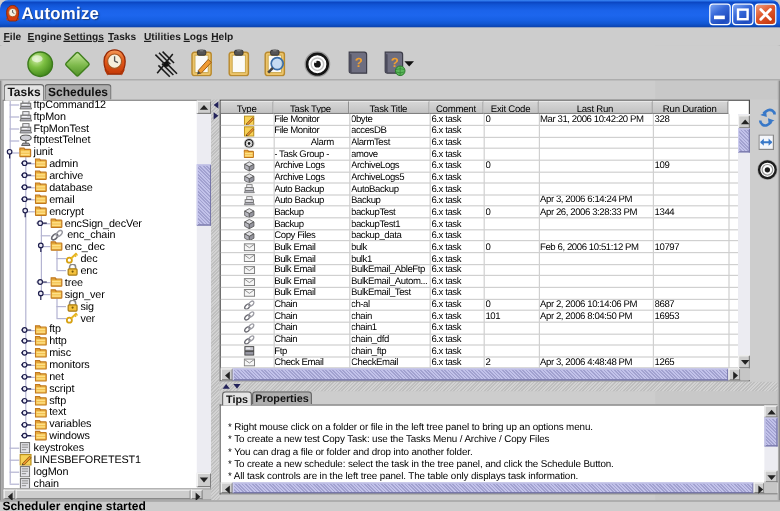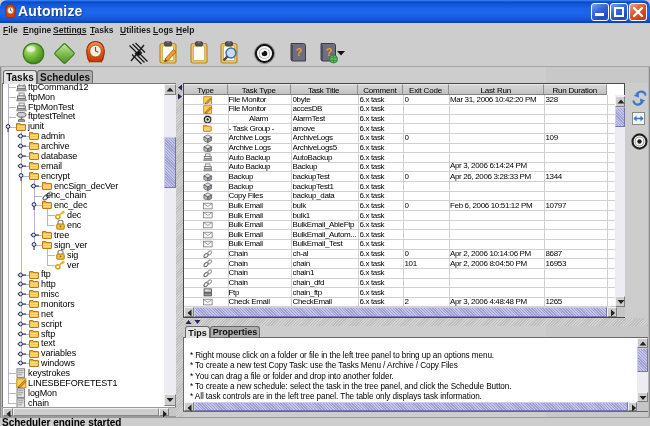--- a/index.html
+++ b/index.html
@@ -367,21 +367,21 @@
       <rect x="0.5" y="2.5" width="9" height="6" rx="0.5" fill="#f2c14e" stroke="#c07820" stroke-width="1"></rect>
       <path d="M0.5 3 L0.5 1.5 L4 1.5 L5 3" fill="#e8a93a" stroke="#c07820" stroke-width="1"></path>
       <rect x="1.4" y="4.1" width="7.2" height="1.1" fill="#ffe08a"></rect>
       <rect x="1.4" y="6.2" width="7.2" height="1.1" fill="#ffe08a"></rect>
     </svg>
 <div class="trow" style="left:54px;top:180.5px;">encSign_decVer</div>
 <svg width="11" height="10" viewBox="0 0 11 10" style="position:absolute;left:42px;top:190.6px;">
       <ellipse cx="3.6" cy="6.4" rx="3" ry="1.8" fill="none" stroke="#6a6a72" stroke-width="1.3" transform="rotate(-45 3.6 6.4)"></ellipse>
       <ellipse cx="7.4" cy="3.6" rx="3" ry="1.8" fill="none" stroke="#9a9aa2" stroke-width="1.3" transform="rotate(-45 7.4 3.6)"></ellipse>
     </svg>
-<div class="trow" style="left:46px;top:190.4px;text-align:right;">enc_chain</div>
+<div class="trow" style="left:56px;top:190.4px;text-align:right;">enc_chain</div>
 <svg width="11" height="10" viewBox="0 0 11 10" style="position:absolute;left:42px;top:200.4px;">
       <rect x="0.5" y="2.5" width="9" height="6" rx="0.5" fill="#f2c14e" stroke="#c07820" stroke-width="1"></rect>
       <path d="M0.5 3 L0.5 1.5 L4 1.5 L5 3" fill="#e8a93a" stroke="#c07820" stroke-width="1"></path>
       <rect x="1.4" y="4.1" width="7.2" height="1.1" fill="#ffe08a"></rect>
       <rect x="1.4" y="6.2" width="7.2" height="1.1" fill="#ffe08a"></rect>
     </svg>
 <div class="trow" style="left:54px;top:200.2px;">enc_dec</div>
 <svg width="11" height="10" viewBox="0 0 11 10" style="position:absolute;left:55px;top:210.3px;">
       <circle cx="2.8" cy="6.8" r="2.1" fill="none" stroke="#d6a112" stroke-width="1.5"></circle>
       <path d="M4.2 5.4 L8.8 0.9" stroke="#e8b622" stroke-width="1.6"></path>
@@ -578,21 +578,21 @@
 <div class="td abs" style="left:228.5px;top:104.4px;width:58.5px;">File Monitor</div>
 <div class="td abs" style="left:292.5px;top:104.4px;width:63.3px;">accesDB</div>
 <div class="td abs" style="left:359.5px;top:104.4px;width:41.2px;">6.x task</div>
 <div class="abs" style="left:184px;top:123.2px;width:431px;height:1px;background:#d0d0d0;"></div>
 <svg width="9.5" height="8.6" viewBox="0 0 11 10" style="position:absolute;left:203px;top:114.8px;">
       <circle cx="5.3" cy="5.3" r="4.8" fill="none" stroke="#a8a8a8" stroke-width="0.636"></circle>
       <circle cx="5.3" cy="5.3" r="3.6999999999999997" fill="#fcfcfc" stroke="#1c1c1c" stroke-width="1.219"></circle>
       <circle cx="5.3" cy="5.3" r="2.756" fill="none" stroke="#999" stroke-width="0.636"></circle>
       <circle cx="5.3" cy="5.3" r="1.378" fill="#1c1c1c"></circle>
     </svg>
-<div class="td abs" style="left:230px;top:114.1px;width:58.5px;padding-left:19px;">Alarm</div>
+<div class="td abs" style="left:240px;top:114.1px;width:58.5px;padding-left:19px;">Alarm</div>
 <div class="td abs" style="left:292.5px;top:114.1px;width:63.3px;">AlarmTest</div>
 <div class="td abs" style="left:359.5px;top:114.1px;width:41.2px;">6.x task</div>
 <div class="abs" style="left:184px;top:132.9px;width:431px;height:1px;background:#d0d0d0;"></div>
 <svg width="9.5" height="8.6" viewBox="0 0 11 10" style="position:absolute;left:203px;top:124.4px;">
       <rect x="0.5" y="2.5" width="9" height="6" rx="0.5" fill="#f2c14e" stroke="#c07820" stroke-width="1"></rect>
       <path d="M0.5 3 L0.5 1.5 L4 1.5 L5 3" fill="#e8a93a" stroke="#c07820" stroke-width="1"></path>
       <rect x="1.4" y="4.1" width="7.2" height="1.1" fill="#ffe08a"></rect>
       <rect x="1.4" y="6.2" width="7.2" height="1.1" fill="#ffe08a"></rect>
     </svg>
 <div class="td abs" style="left:228.5px;top:123.7px;width:58.5px;">- Task Group -</div>

